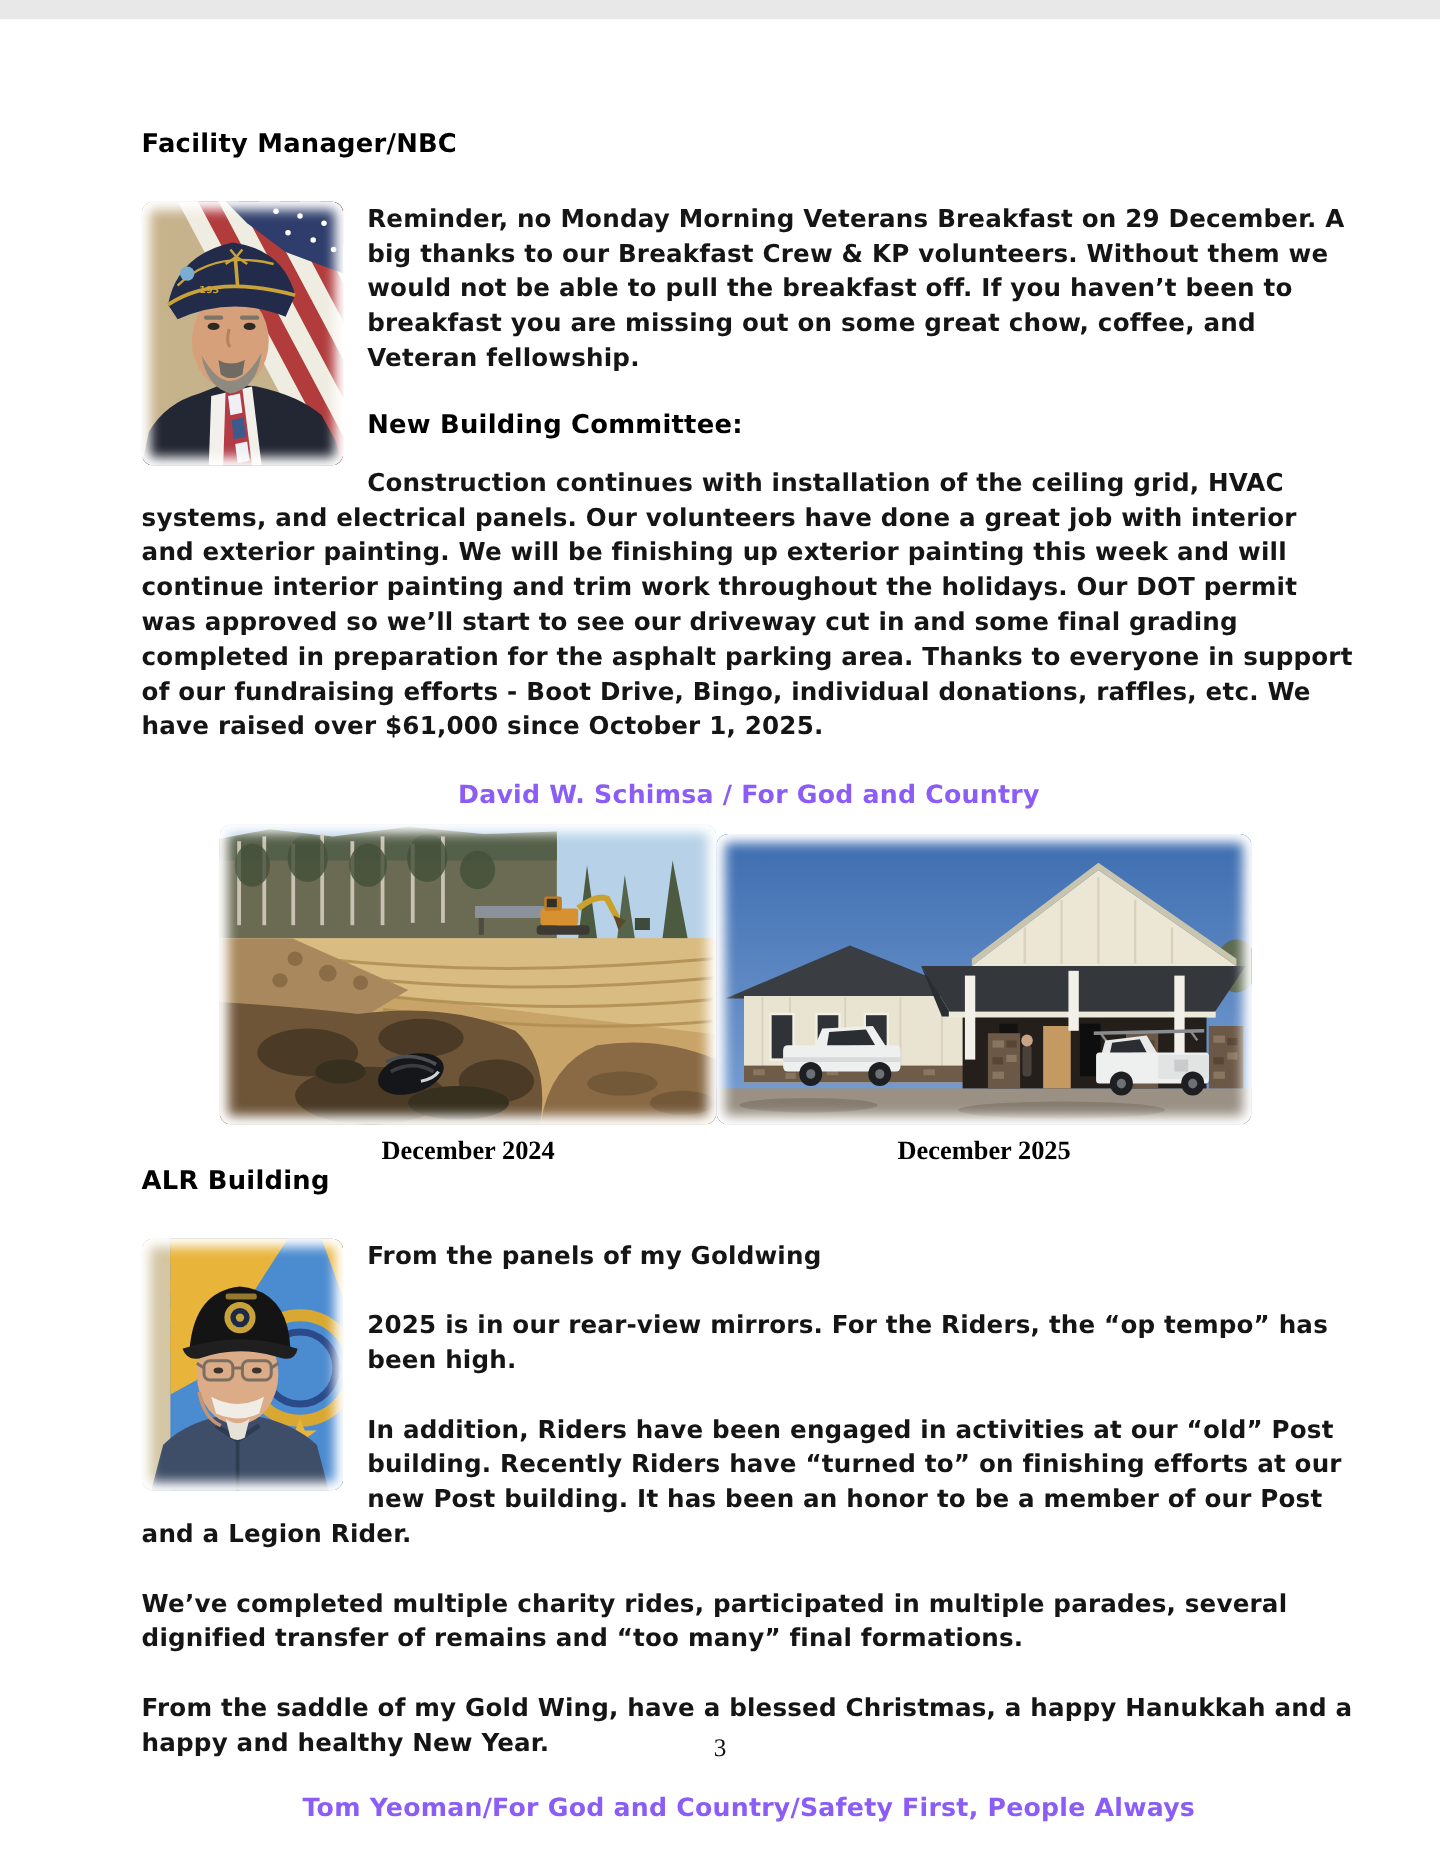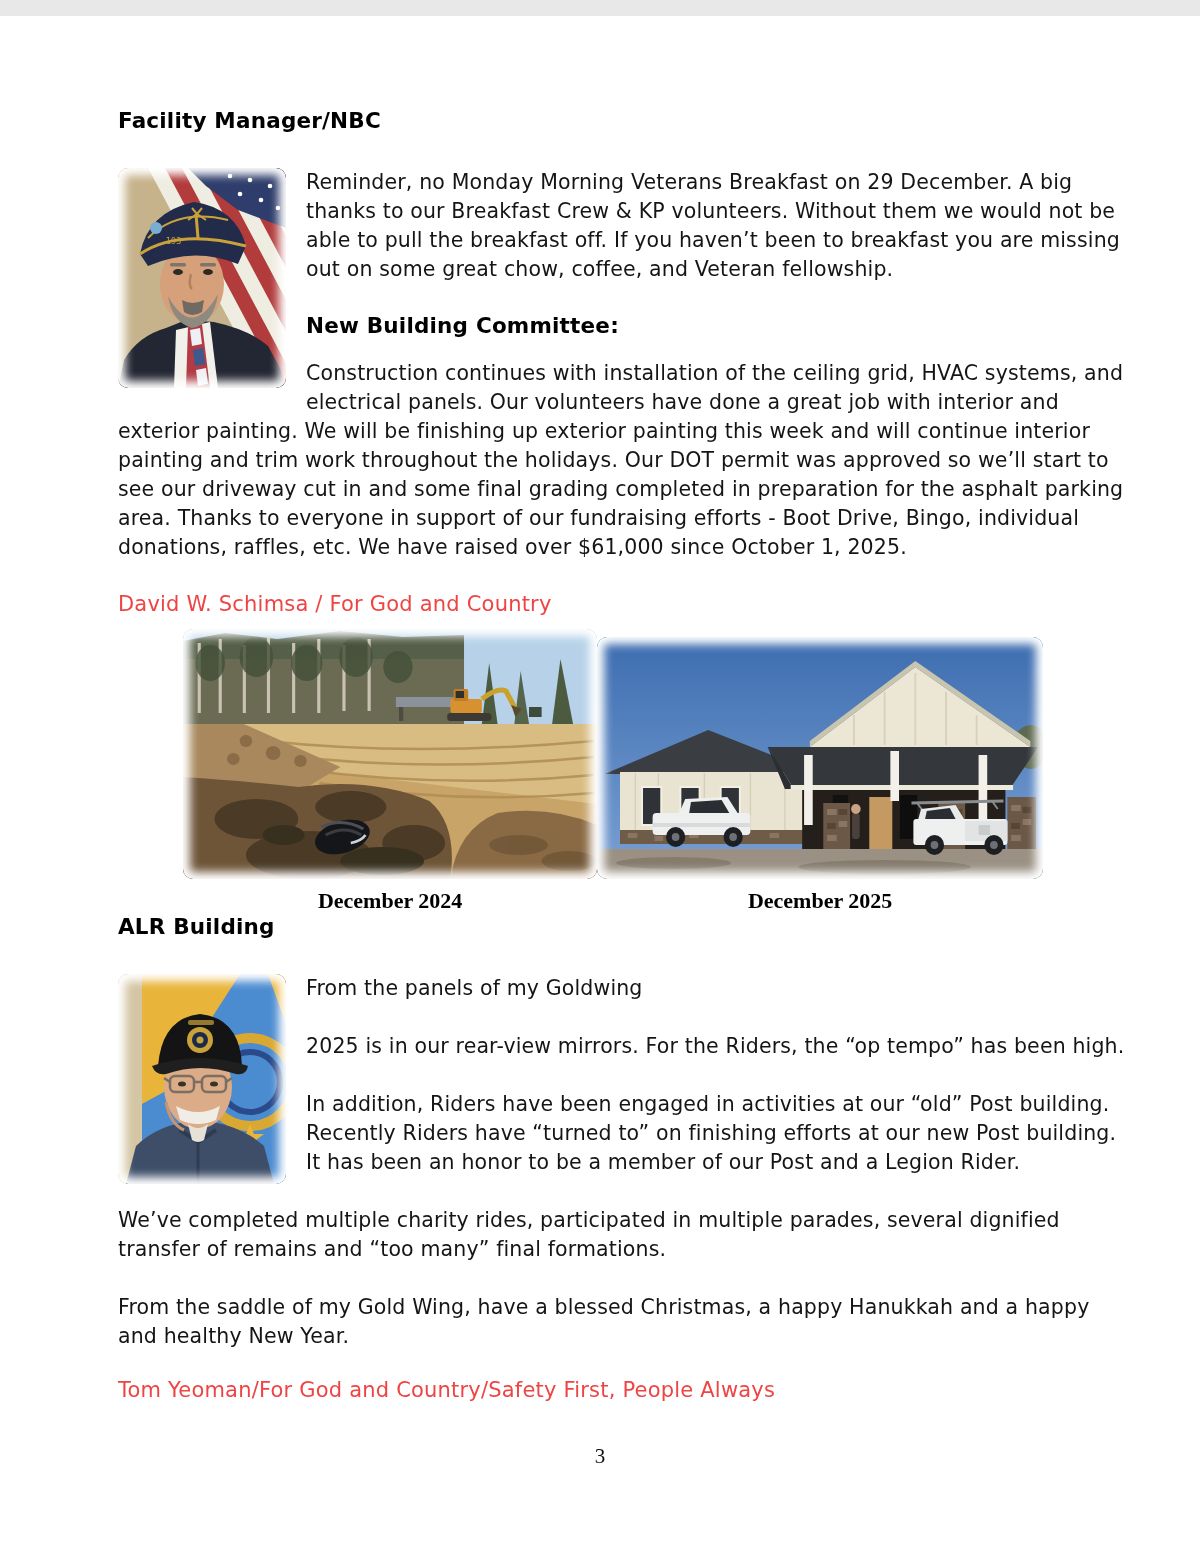--- a/index.html
+++ b/index.html
@@ -19,45 +19,46 @@
 
   h1.sec-heading {
     font-size: 21.5px; line-height: 26px; font-weight: bold;
     margin: 0 0 34px 0; letter-spacing: .2px; color:#000;
   }
   h2.sub-heading {
     font-size: 21.5px; line-height: 26px; font-weight: bold;
     margin: 0 0 20px 0; letter-spacing: .2px; color:#000;
   }
   .signature {
-    font-size: 21px; line-height: 26px; font-weight: normal;
-    margin: 0; letter-spacing: .2px; color:#ef4444;
+    font-size: 21px; line-height: 26px; font-weight: bold;
+    margin: 0; letter-spacing: .2px; color:#8b5cf6;text-align:center;
   }
   p.body-text {
     font-size: 20.5px; line-height: 29px; margin: 0 0 29px 0;
     letter-spacing: .15px;
+    font-weight: bold;
   }
   p.last { margin-bottom: 0; }
   .flow { overflow: visible; }
   .flow::after { content:""; display:block; clear:both; }
 
   
   .photo {
     position: relative; border-radius: 10px; overflow: hidden;
     background:#fff;
   }
   .photo::after {
     content:""; position:absolute; inset:0; border-radius:10px;
     box-shadow: inset 0 0 10px 7px #ffffff;
     pointer-events:none;
   }
   .photo svg { display:block; width:100%; height:100%; }
 
   .float-portrait {
-    float:left; width:168px; margin: 0 20px 10px 0;
+    float:left; width:168px; margin: 0 20px 10px 0; font-weight: bold;
   }
   .portrait-1 { height:220px; }
   .portrait-2 { height:210px; }
 
   .photo-row {
     display:flex; align-items:flex-end;
     width: 860px; margin: 12px 0 0 65px;
   }
   .photo-fig { margin:0; display:flex; flex-direction:column; }
   .fig-left  { width:432px; }

